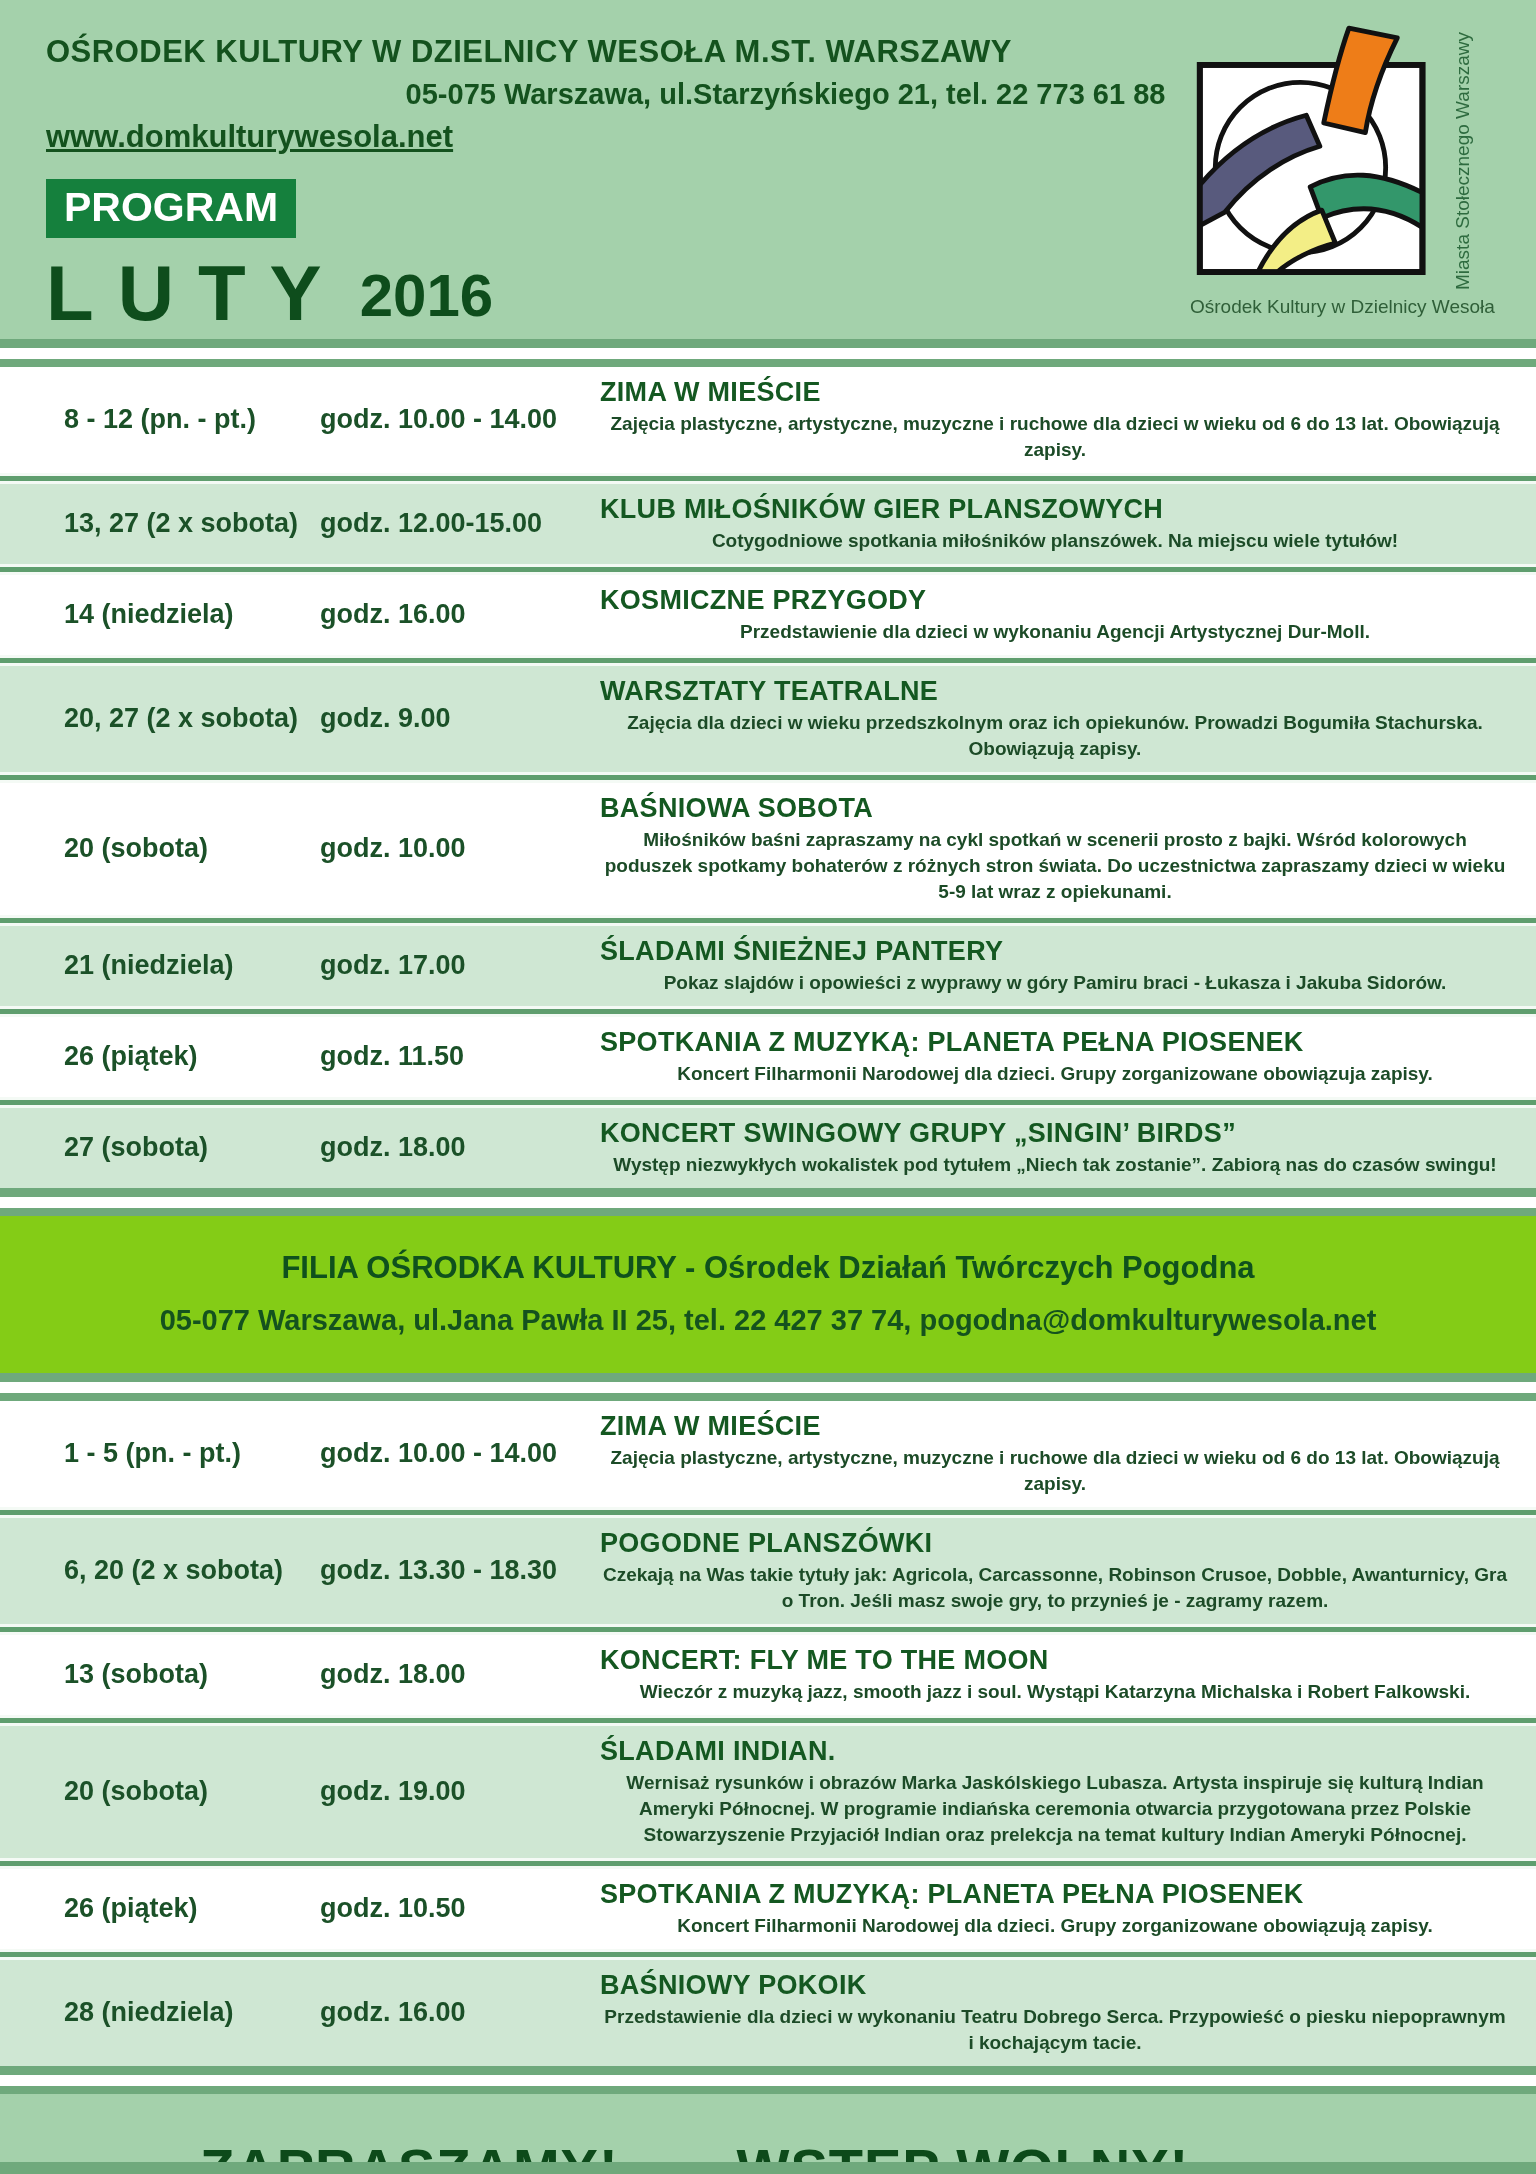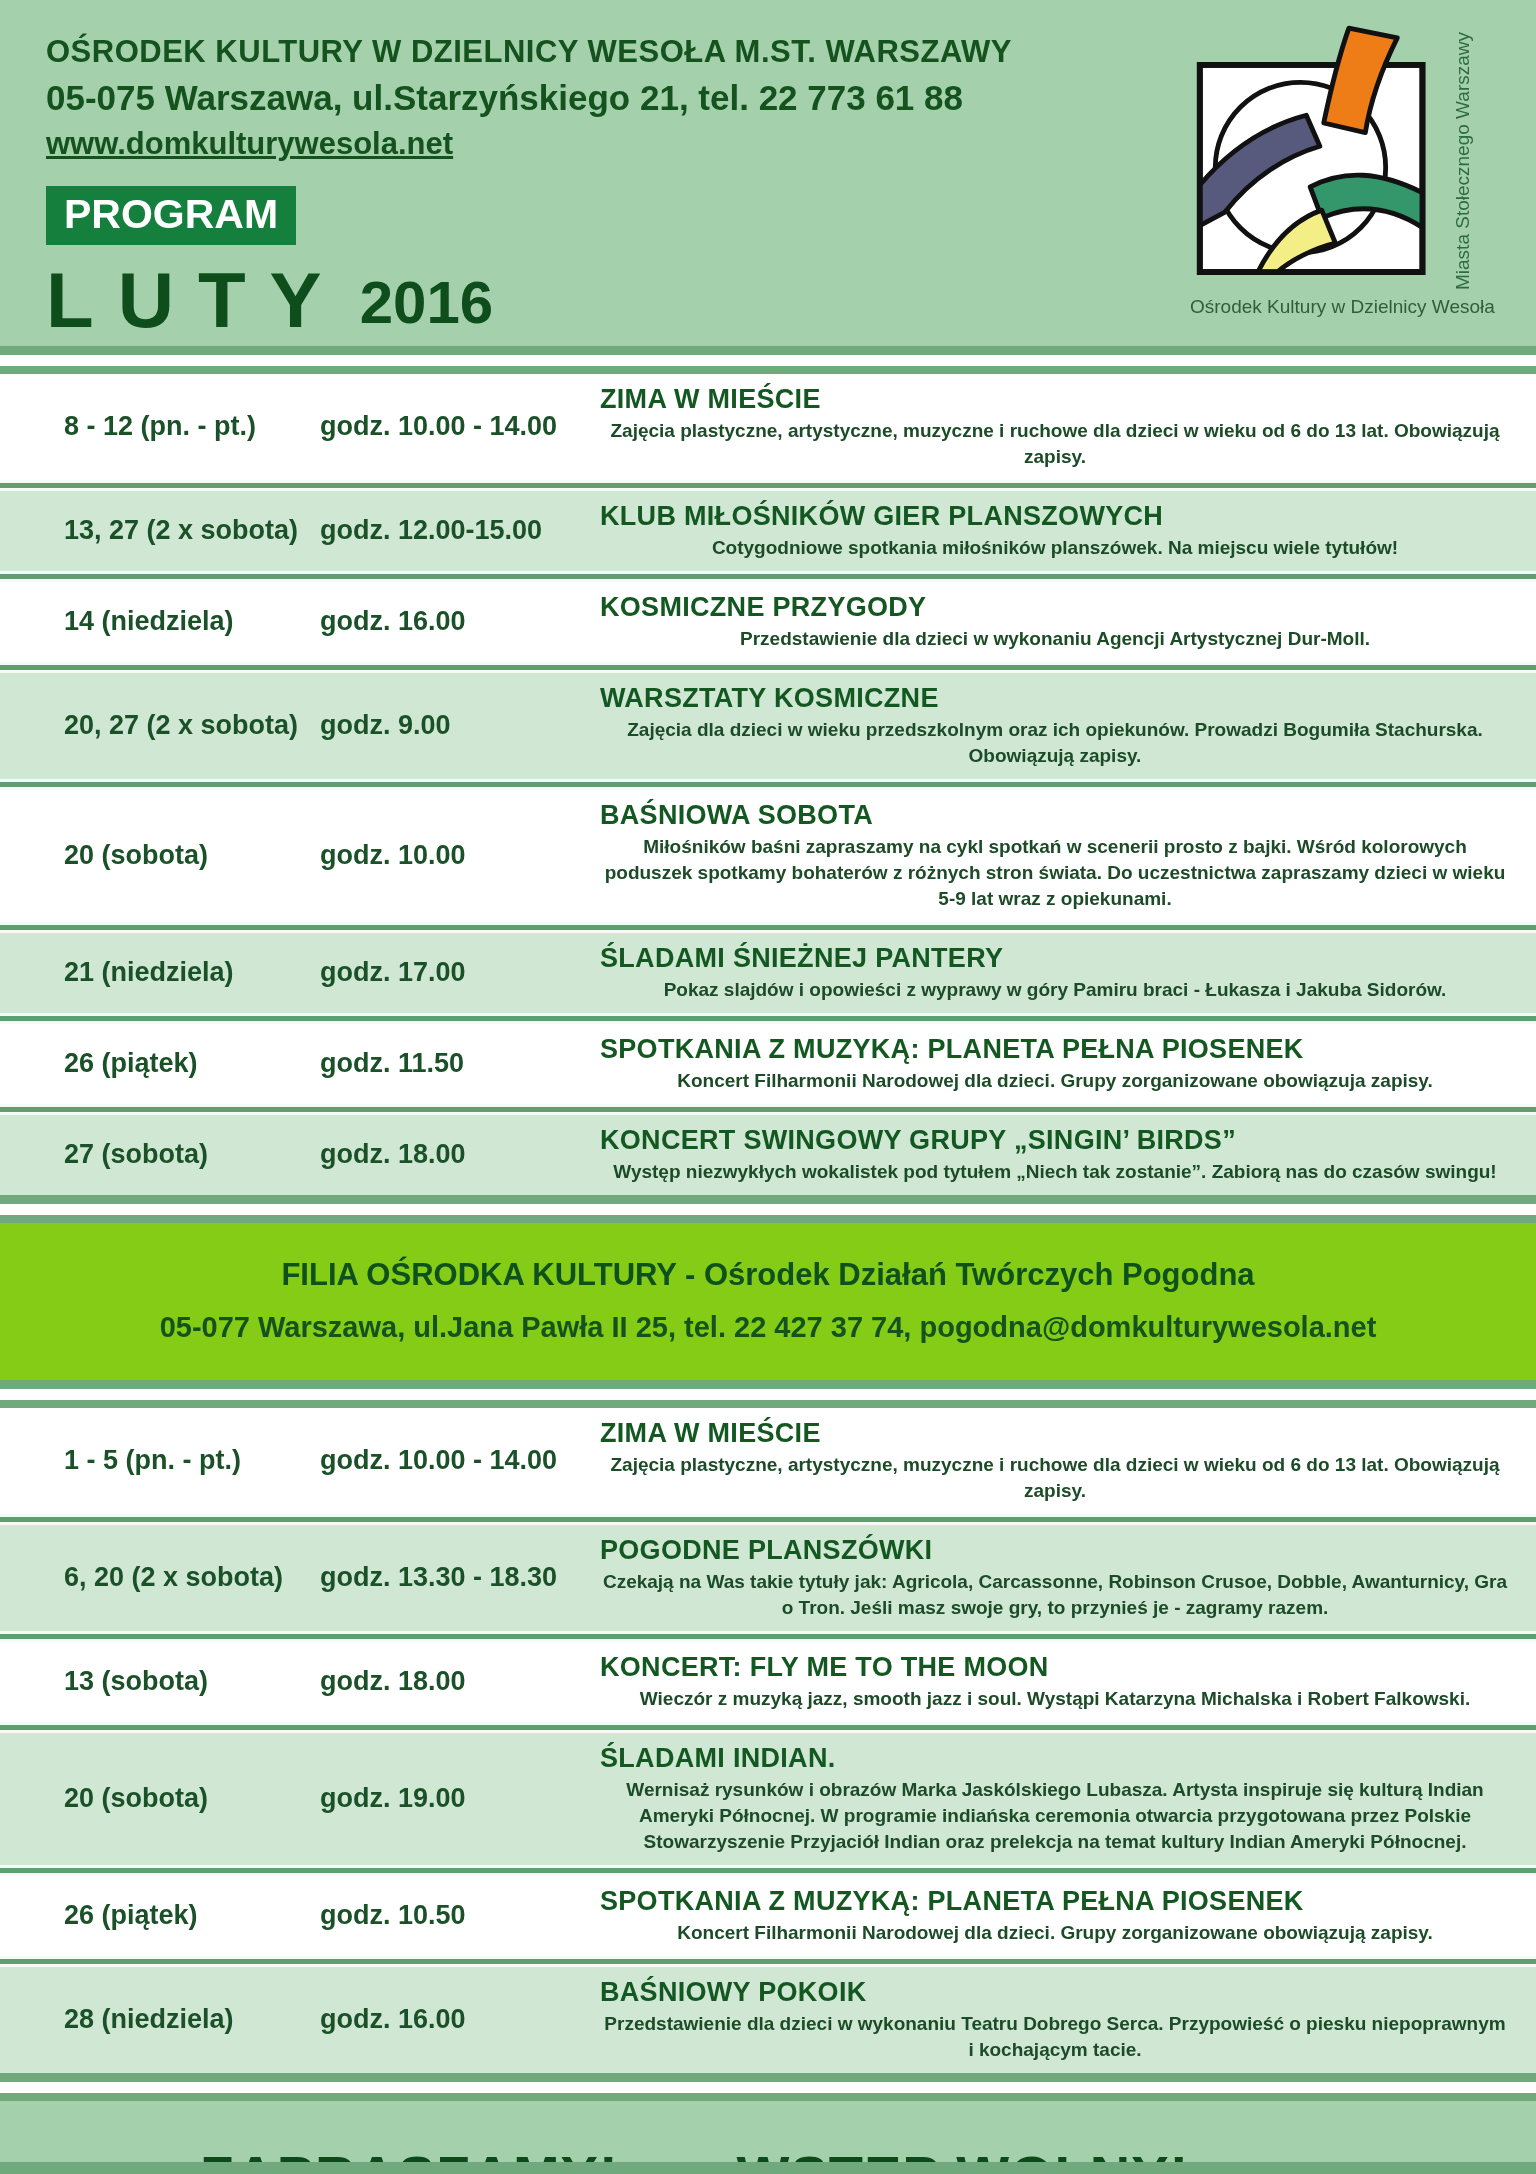--- a/index.html
+++ b/index.html
@@ -5,21 +5,21 @@
   html,body{margin:0;padding:0;}
   body{
     width:1536px;height:2174px;position:relative;overflow:hidden;
     background:#a4d1ab;
     font-family:"Liberation Sans",sans-serif;
     color:#15521f;
   }
   
   .header{padding:34px 11px 0 46px;position:relative;}
   .org{font-size:31px;font-weight:bold;letter-spacing:0.5px;color:#14521e;}
-  .addr{font-size:35px;font-weight:bold;margin-top:8px;color:#14521e;}
+  .addr{font-size:29px;font-weight:bold;margin-top:8px;color:#14521e;text-align:center;}
   .web{font-size:31px;font-weight:bold;margin-top:8px;display:inline-block;
        text-decoration:underline;color:#14521e;}
   .badge{display:inline-block;background:#15803d;color:#ffffff;
          font-size:41px;font-weight:bold;padding:5px 18px 7px;margin-top:24px;}
   .titleline{margin-top:10px;white-space:nowrap;}
   .month{font-size:78px;font-weight:bold;color:#0e4d1c;letter-spacing:24px;}
   .year{font-size:60px;font-weight:bold;color:#0e4d1c;margin-left:14px;vertical-align:4px;}
   
   .logo-wrap{position:absolute;top:22px;right:96px;width:250px;text-align:center;}
   .logo-vertical{position:absolute;top:28px;right:-34px;height:240px;
@@ -123,21 +123,21 @@
       <div class="etitle">KOSMICZNE PRZYGODY</div>
       <div class="edesc">Przedstawienie dla dzieci w wykonaniu Agencji Artystycznej Dur-Moll.</div>
     </div>
   </div>
   <div class="rsep"></div>
 
   <div class="row green">
     <div class="c-date">20, 27 (2 x sobota)</div>
     <div class="c-time">godz. 9.00</div>
     <div class="c-desc">
-      <div class="etitle">WARSZTATY KOSMICZNE</div>
+      <div class="etitle">WARSZTATY TEATRALNE</div>
       <div class="edesc">Zajęcia dla dzieci w wieku przedszkolnym oraz ich opiekunów. Prowadzi Bogumiła Stachurska. Obowiązują zapisy.</div>
     </div>
   </div>
   <div class="rsep"></div>
 
   <div class="row white">
     <div class="c-date">20 (sobota)</div>
     <div class="c-time">godz. 10.00</div>
     <div class="c-desc">
       <div class="etitle">BAŚNIOWA SOBOTA</div>

